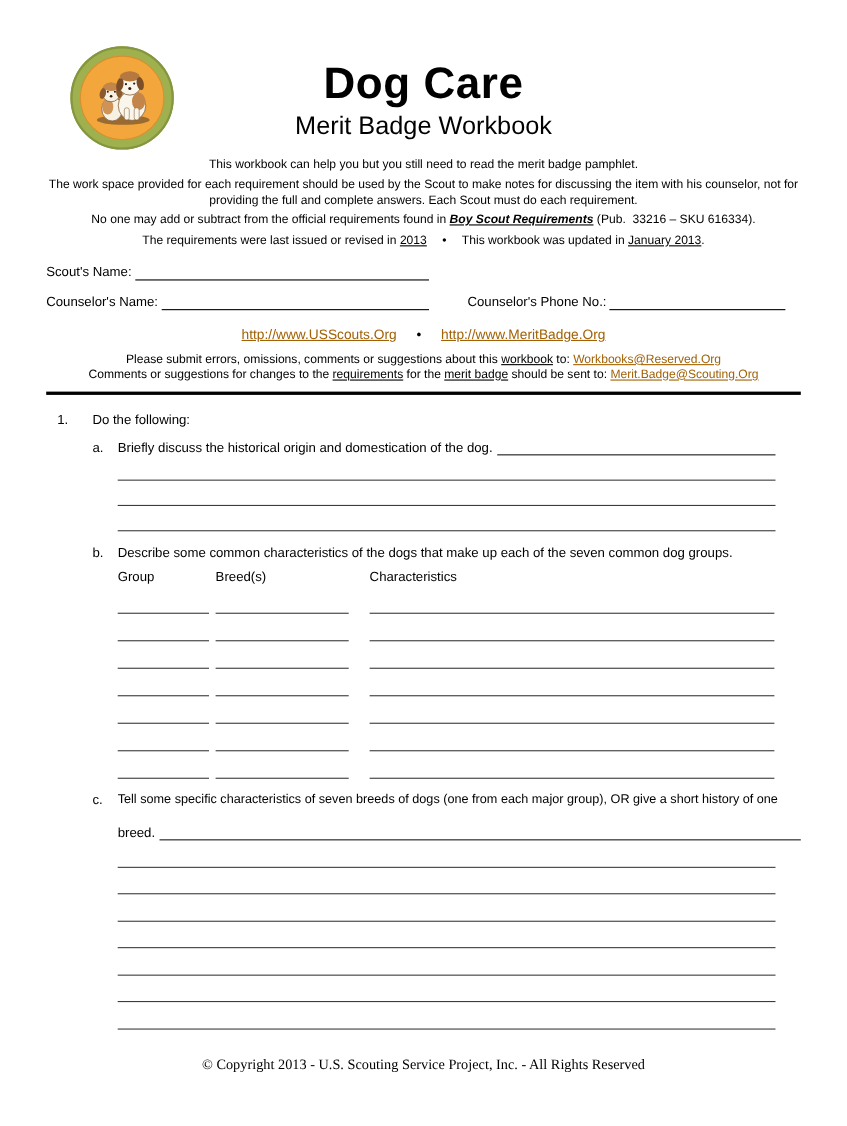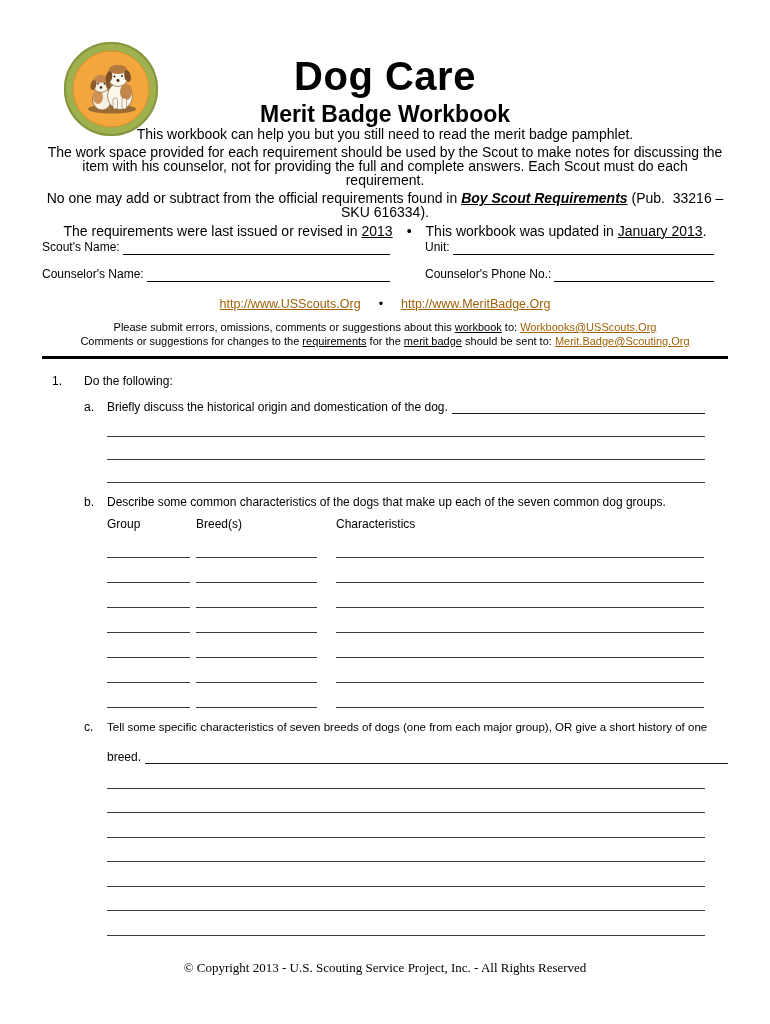--- a/index.html
+++ b/index.html
@@ -9,24 +9,24 @@
     font-family:"Liberation Sans", sans-serif; color:#000; overflow:hidden;
   }
   .abs { position:absolute; left:42px; right:42px; }
 
   
   .badge { position:absolute; left:62px; top:40px; width:98px; height:98px; }
 
   
   .title-block { top:54px; text-align:center; }
   .title-block h1 { font-size:40px; line-height:44px; font-weight:bold; letter-spacing:0.5px; }
-  .title-block h2 { font-size:23px; line-height:28px; font-weight:bold; margin-top:2px; }
-
-  
-  .intro { top:127px; text-align:center; font-size:14px; line-height:14px; }
+  .title-block h2 { font-size:23px; line-height:28px; font-weight:normal; margin-top:2px; }
+
+  
+  .intro { top:143px; text-align:center; font-size:11px; line-height:14px; }
   .intro p { margin-bottom:4px; }
   .intro .p4 { margin-top:5px; }
   .bui { font-weight:bold; font-style:italic; text-decoration:underline;text-align:right; }
   .bu  { font-weight:normal; text-decoration:underline; }
   .u   { text-decoration:underline; }
   .gap-dot { display:inline-block; margin:0 14px; }
 
   
   .form-rows { top:239px; font-size:12px; }
   .frow { display:flex; align-items:flex-start; height:20px; margin-bottom:7px; }
@@ -125,44 +125,40 @@
     <p class="p4"><span>The requirements were last issued or revised in </span><span class="u">2013</span><span class="gap-dot">•</span><span>This workbook was updated in </span><span class="u">January 2013</span><span>.</span></p>
   </div>
 
   <div class="abs form-rows">
     <div class="frow">
       <div class="fgroup-l">
         <span class="flabel">Scout's Name:</span>
         <span class="fl"></span>
       </div>
       <div class="fspacer"></div>
-      <div class="fgroup-r">
-        <span class="flabel">Unit:</span>
-        <span class="fl"></span>
-      </div>
     </div>
     <div class="frow">
       <div class="fgroup-l">
         <span class="flabel">Counselor's Name:</span>
         <span class="fl"></span>
       </div>
       <div class="fspacer"></div>
       <div class="fgroup-r">
         <span class="flabel">Counselor's Phone No.:</span>
         <span class="fl"></span>
       </div>
     </div>
   </div>
 
   <div class="abs links-row">
     <a class="link">http://www.USScouts.Org</a><span class="dot">•</span><a class="link">http://www.MeritBadge.Org</a>
   </div>
 
   <div class="abs submit-note">
-    <p><span>Please submit errors, omissions, comments or suggestions about this </span><span class="bu">workbook</span><span> to: </span><a class="link">Workbooks@USScouts.Org</a></p>
+    <p><span>Please submit errors, omissions, comments or suggestions about this </span><span class="bu">workbook</span><span> to: </span><a class="link">Workbooks@Reserved.Org</a></p>
     <p><span>Comments or suggestions for changes to the </span><span class="bu">requirements</span><span> for the </span><span class="bu">merit badge</span><span> should be sent to: </span><a class="link">Merit.Badge@Scouting.Org</a></p>
   </div>
 
   <div class="divider"></div>
 
   <div class="abs req-block">
     <div class="req-line">
       <span class="req-num">1.</span>
       <span>Do the following:</span>
     </div>

